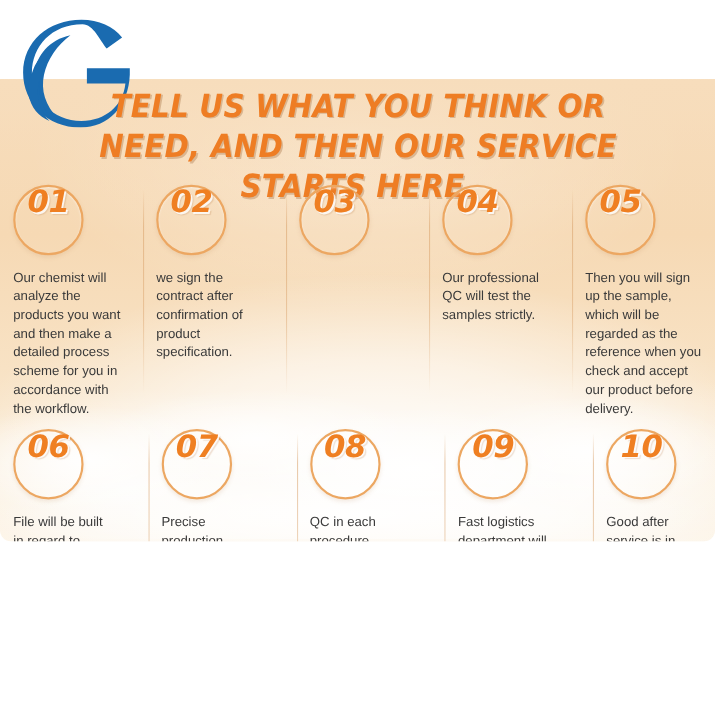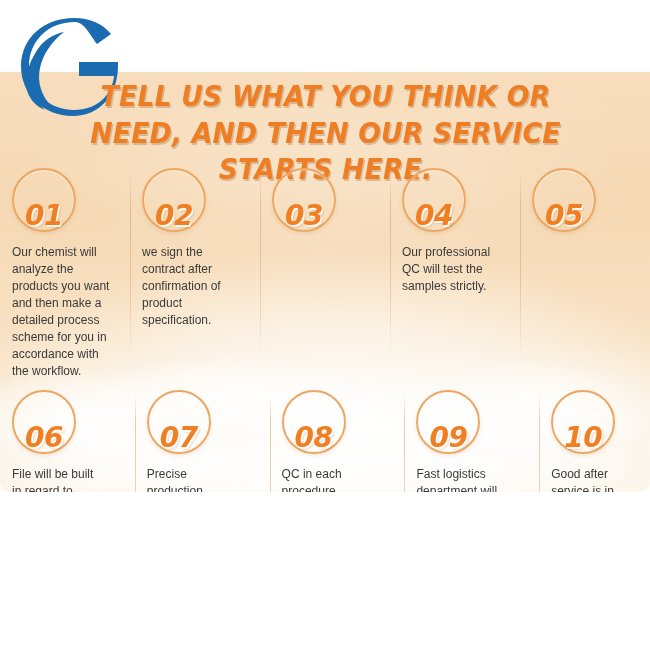--- a/index.html
+++ b/index.html
@@ -66,21 +66,21 @@
     position:absolute;left:0;top:4px;width:1px;height:186px;
     background:linear-gradient(180deg, rgba(221,170,120,0) 0%, rgba(216,160,105,0.55) 18%, rgba(216,160,105,0.45) 62%, rgba(221,170,120,0) 100%);
   }
   .row.r2 .cell .divider{height:150px;}
 
   .badge{
     position:relative;width:64px;height:64px;margin:0 0 12px 4px;
     border-radius:50%;
     border:2.5px solid #eca762;
     box-sizing:border-box;
-    display:flex;align-items:flex-end;justify-content:center;
+    display:flex;align-items:flex-start;justify-content:center;
     box-shadow:0 2px 4px rgba(190,140,95,0.18), inset 0 1px 2px rgba(255,255,255,0.5);
   }
   .badge .num{
     font-family:"DejaVu Sans", sans-serif;
     font-weight:bold;font-style:italic;
     font-size:28px;line-height:1;
     color:#ef7f22;
     text-shadow:1.5px 1.5px 0 rgba(255,255,255,0.85), 2.5px 2.5px 1px rgba(180,120,70,0.22);
     letter-spacing:-0.5px;
   }
@@ -163,20 +163,21 @@
         <div class="badge">
           <span class="num">04</span>
         </div>
         <div class="desc">Our professional QC will test the samples strictly.</div>
       </div>
       <div class="cell">
         <div class="divider"></div>
         <div class="badge">
           <span class="num">05</span>
         </div>
+        <div class="desc">Then you will sign up the sample, which will be regarded as the reference when you check and accept our product before delivery.</div>
       </div>
     </div>
 
     <div class="row r2">
       <div class="cell first">
 
         <div class="badge">
           <span class="num">06</span>
         </div>
         <div class="desc">File will be built in regard to your requirements and confirmed samples.</div>

